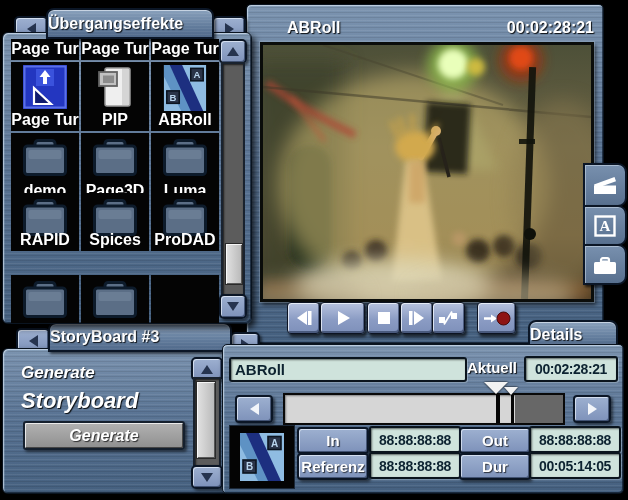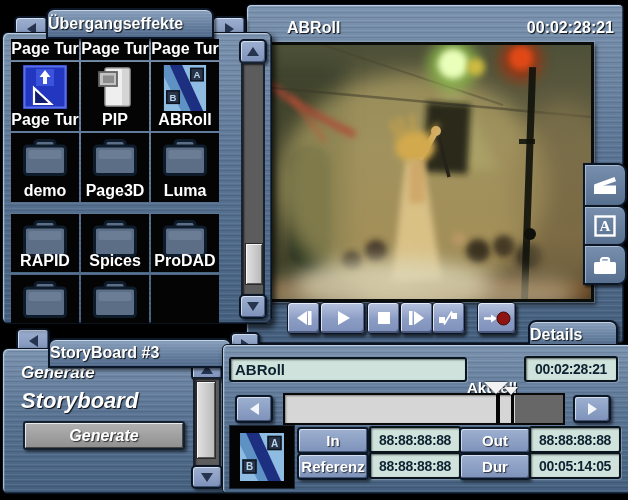--- a/index.html
+++ b/index.html
@@ -1,20 +1,20 @@
 <!DOCTYPE html>
 <html><head>
 <meta charset="utf-8">
 <style>
   html,body{margin:0;padding:0;background:#000;}
   .stage{position:relative;width:628px;height:500px;background:#000;overflow:hidden;
          font-family:"Liberation Sans",sans-serif;-webkit-font-smoothing:antialiased;}
   .metal{background:
       repeating-linear-gradient(180deg, rgba(255,255,255,.07) 0 1px, rgba(0,0,0,0) 1px 2px, rgba(0,0,0,.09) 2px 3px, rgba(0,0,0,0) 3px 5px),
-      linear-gradient(180deg,#74богатыр 0,#74начало 0); padding-left: 20px;
+      linear-gradient(180deg,#74богатыр 0,#74начало 0);
   }
   
   .metal{background:
       repeating-linear-gradient(180deg, rgba(255,255,255,.07) 0 1px, rgba(0,0,0,0) 1px 2px, rgba(0,0,0,.09) 2px 3px, rgba(0,0,0,0) 3px 5px),
       linear-gradient(180deg,#7b93af 0%,#5a7494 45%,#45607f 100%);}
   .panel{position:absolute;border:1px solid #0a1420;border-radius:5px;
       box-shadow: inset 1px 1px 0 rgba(220,232,244,.6), inset 2px 2px 0 rgba(165,190,214,.25),
                   inset -1px -1px 0 rgba(8,18,32,.65), 3px 4px 6px rgba(0,0,0,.75);}
   .tab{position:absolute;border:2px solid #0b1626;border-radius:8px 8px 0 0;
       background:repeating-linear-gradient(180deg, rgba(255,255,255,.06) 0 1px, rgba(0,0,0,0) 1px 3px),
@@ -37,21 +37,21 @@
   .tri-right{border-top:6px solid transparent;border-bottom:6px solid transparent;border-left:9px solid #26344f;}
   .tri-left.w{border-right-color:#f2f5fa;}
   .tri-right.w{border-left-color:#f2f5fa;}
   .field{position:absolute;background:#cfe3dc;border:2px solid #0a141d;border-radius:3px;
       box-shadow:inset 1px 1px 2px rgba(0,0,0,.55), 1px 1px 0 rgba(210,225,238,.35);
       color:#0c2230;font-weight:bold;display:flex;align-items:center;}
   .tc{justify-content:center;font-size:14px;letter-spacing:-0.4px;}
   .whitelabel{color:#fff;font-weight:bold;text-shadow:1px 1px 1px rgba(0,0,0,.9);}
   .cell{position:absolute;width:68px;background:#040404;}
   .c0{left:8px}.c1{left:78px}.c2{left:148px}
-  .rH{top:6px;height:21px}.r1{top:29px;height:69px}.r2{top:100px;height:69px}.r3{top:181px;height:58px}.r4{top:242px;height:60px}
+  .rH{top:6px;height:21px}.r1{top:29px;height:69px}.r2{top:100px;height:69px}.r3{top:160px;height:58px}.r4{top:242px;height:60px}
   .tile-label{position:absolute;bottom:2px;left:0;right:0;text-align:center;color:#fff;font-weight:bold;font-size:16px;white-space:nowrap;overflow:hidden;}
   .tile-icon{display:block;margin:3px auto 0;}
   .sb-track{position:absolute;background:#5c5c5c;border:2px solid #19222e;box-shadow:inset 1px 1px 2px rgba(0,0,0,.7);}
   .sb-thumb{position:absolute;background:linear-gradient(90deg,#e2e2e2,#b8b8b8);border:1px solid #2a2a2a;
       box-shadow:inset 1px 1px 0 rgba(255,255,255,.8), inset -1px -1px 0 rgba(60,60,60,.8);}
   .side-tab{position:absolute;left:583px;width:40px;border:2px solid #0b1626;border-radius:0 9px 9px 0;
       background:linear-gradient(180deg,#7890ae 0%,#58708f 100%);
       box-shadow:inset 1px 1px 0 rgba(220,232,244,.5), 2px 2px 3px rgba(0,0,0,.7);
       display:flex;align-items:center;justify-content:center;}
   svg{display:block;}
@@ -323,21 +323,21 @@
       <div class="minibtn" style="right:4px;top:261px;width:24px;height:21px;">
         <span class="tri tri-down"></span>
         </div>
     </div>
   </div>
 
   <div style="position:absolute;left:2px;top:320px;width:250px;height:176px;z-index:2;">
     <div class="minibtn" style="left:14px;top:8px;width:30px;height:21px;">
       <span class="tri tri-left"></span>
       </div>
-    <div class="tab" style="left:46px;top:2px;width:180px;height:26px;font-size:16px;line-height:26px;z-index:2;margin-top:16px;">StoryBoard #3</div>
+    <div class="tab" style="left:46px;top:2px;width:180px;height:26px;font-size:16px;line-height:26px;z-index:2;">StoryBoard #3</div>
     <div class="minibtn" style="left:228px;top:12px;width:26px;height:21px;">
       <span class="tri tri-right"></span>
       </div>
 
     <div class="panel metal" style="left:0;top:28px;width:248px;height:144px;border-radius:6px;font-style:italic;">
       <div class="whitelabel" style="position:absolute;left:18px;top:14px;font-size:17px;">Generate</div>
       <div class="whitelabel" style="position:absolute;left:18px;top:39px;font-size:22px;">Storyboard</div>
       <div style="position:absolute;left:20px;top:72px;width:158px;height:25px;border:2px solid #15202e;border-radius:3px;
                   background:linear-gradient(180deg,#b2b2b2,#8f8f8f);
                   box-shadow:inset 1px 1px 0 rgba(255,255,255,.75), inset -1px -1px 0 rgba(50,50,50,.8), 2px 2px 3px rgba(0,0,0,.55);
@@ -351,21 +351,21 @@
         <span class="tri tri-down"></span>
         </div>
     </div>
   </div>
 
   <div class="tab" style="left:528px;top:320px;width:86px;height:26px;font-size:16px;line-height:26px;z-index:3;">Details</div>
 
   <div class="panel metal" style="left:222px;top:344px;width:400px;height:148px;z-index:3;border-radius:5px;">
 
     <div class="field" style="left:6px;top:12px;width:230px;height:21px;font-size:15px;padding-left:4px;">ABRoll</div>
-    <div class="whitelabel" style="position:absolute;left:244px;top:14px;font-size:15px;margin-top:20px;">Aktuell</div>
+    <div class="whitelabel" style="position:absolute;left:244px;top:14px;font-size:15px;">Aktuell</div>
     <div class="field tc" style="left:301px;top:11px;width:90px;height:22px;">00:02:28:21</div>
 
     <div class="minibtn" style="left:12px;top:50px;width:34px;height:24px;border-radius:4px;">
       <span class="tri tri-left w"></span>
       </div>
     <div style="position:absolute;left:60px;top:48px;width:278px;height:28px;background:#d6d6d6;border:2px solid #090909;
                 box-shadow:inset 1px 1px 2px rgba(0,0,0,.4);">
       <div style="position:absolute;left:230px;top:0;right:0;bottom:0;background:#676767;"></div>
       <div style="position:absolute;left:211px;top:0;width:4px;bottom:0;background:#050505;"></div>
       <div style="position:absolute;left:226px;top:0;width:3px;bottom:0;background:#050505;"></div>

